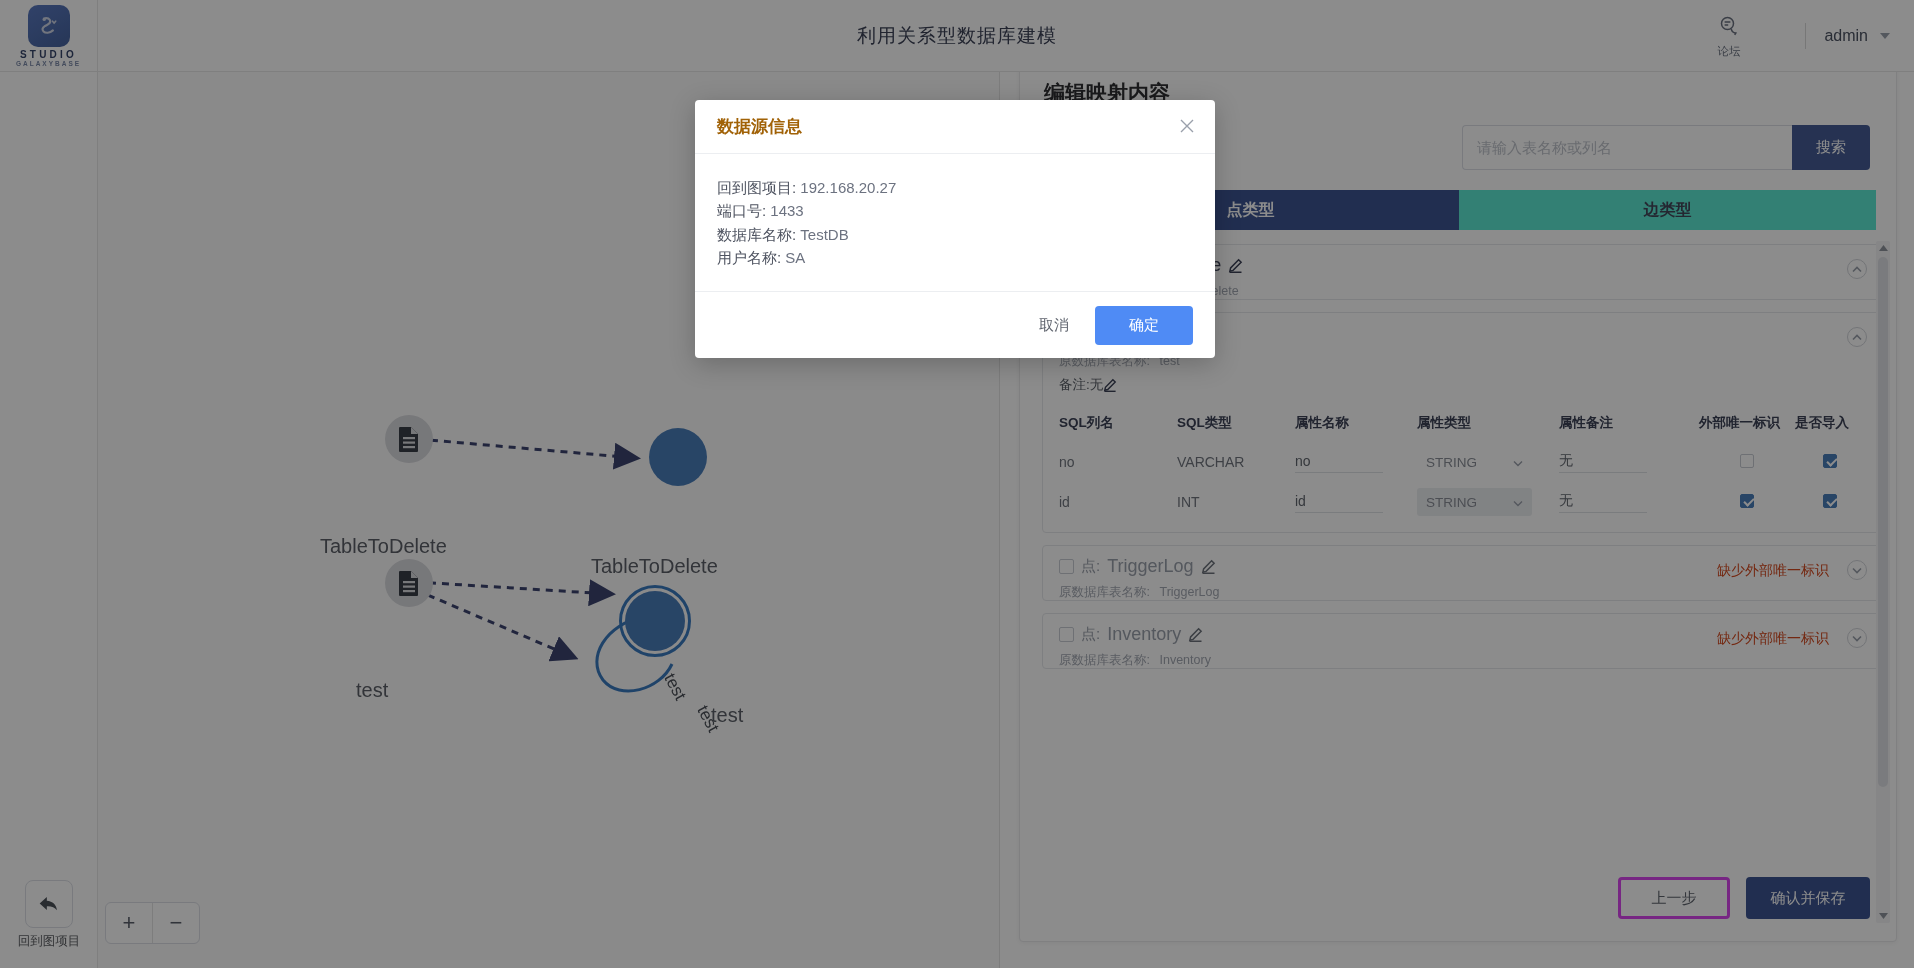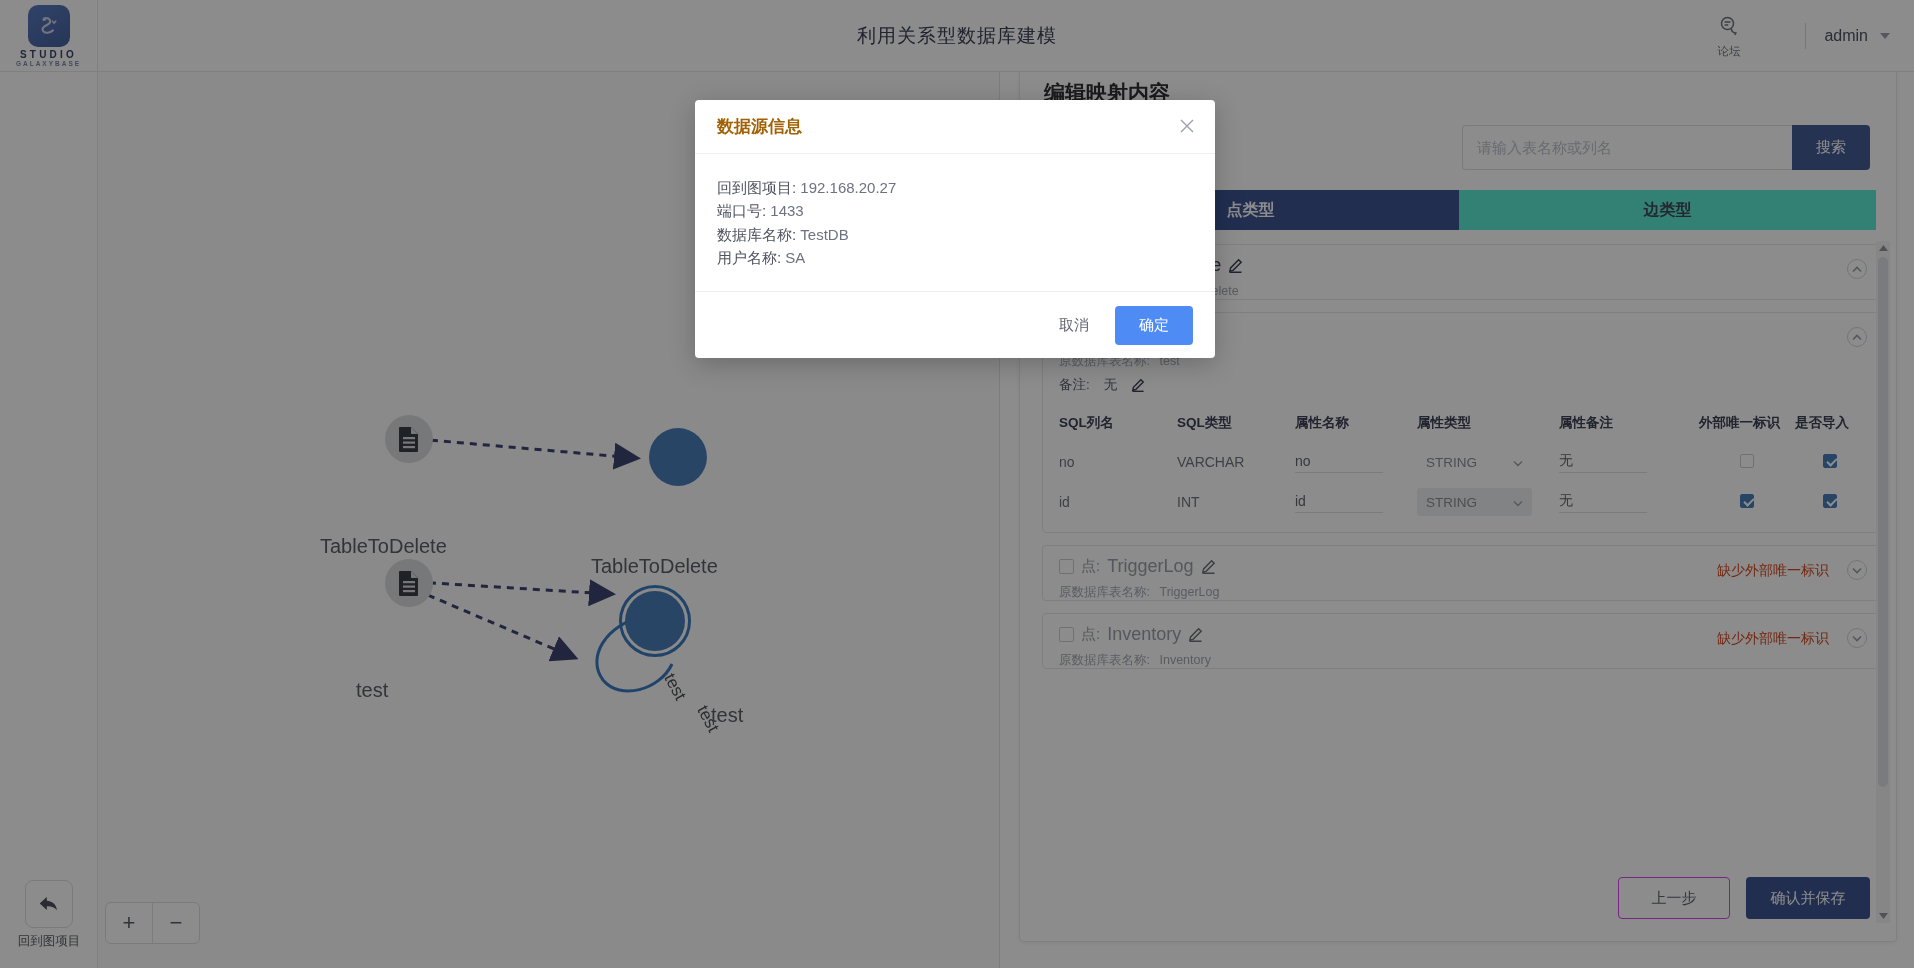--- a/index.html
+++ b/index.html
@@ -130,21 +130,21 @@
     content:""; position:absolute; left:4.5px; top:1px; width:4px; height:8px;
     border: solid #fff; border-width: 0 2px 2px 0; transform: rotate(45deg);
   }
   .cb.sm { width: 14px; height: 14px; }
   .pt-label { font-size: 15px; color: #51565f; }
   .pt-name { font-size: 18px; color: #3c4257; }
   .pt-name.dim { color: #9aa0ab; }
   .pencil { width: 15px; height: 15px; cursor:pointer; }
   .card-sub { font-size: 12.5px; color: #a3a8b2; margin-top: 7px; }
   .card-sub .v { color:#a3a8b2; margin-left: 6px; }
-  .card-note { font-size: 13.5px; color:#5b6068; margin-top: 6px; display:flex; align-items:center; gap:14px;}
+  .card-note { font-size: 13.5px; color:#5b6068; margin-top: 6px; display:flex; align-items:center; gap:0;}
   .chev {
     position:absolute; right: 14px; top: 14px; width: 20px; height: 20px; border-radius:50%;
     border:1px solid #d2d5da; display:flex; align-items:center; justify-content:center; cursor:pointer;
   }
   .warn { position:absolute; right: 52px; top: 16px; font-size: 14px; color: #d4491f; }
 
   table.attrs { width: 100%; border-collapse: collapse; margin-top: 14px; }
   table.attrs thead th {
     text-align: left; font-size: 13.5px; color: #3c4257; font-weight: bold;
     padding: 6px 0 10px 0;
@@ -158,21 +158,21 @@
   .selbox {
     width: 115px; height: 28px; border-radius: 3px; display:flex; align-items:center;
     justify-content: space-between; padding: 0 9px; font-size: 13.5px; color:#8a8f98; cursor:pointer;
   }
   .selbox.filled { background: #eceef1; }
   .selbox.plain  { background: transparent; }
   .c-center { text-align: center; }
 
   .rp-footer { position:absolute; right: 26px; bottom: 22px; display:flex; gap: 16px; }
   .btn-prev {
-    width: 112px; height: 42px; border:1px solid #d946ef; background:#fff; border-radius:4px;
+    width: 112px; height: 42px; border:3px solid #d946ef; background:#fff; border-radius:4px;
     color:#5f646e; font-size:15px; cursor:pointer;
   }
   .btn-save {
     width: 124px; height: 42px; border:none; background:#3d5592; border-radius:4px;
     color:#fff; font-size:15px; cursor:pointer;
   }
 
   
   .vsb { position:absolute; right: 6px; top: 178px; width: 14px; height: 682px; background:#f4f4f6; border-radius:2px;}
   .vsb-arrow { position:absolute; left:0; width:14px; height:14px; display:flex; align-items:center; justify-content:center; }
@@ -187,21 +187,21 @@
   .modal-head { position:relative; height: 54px; padding: 0 22px; display:flex; align-items:center;
                 border-bottom: 1px solid #eceef1; }
   .modal-title { font-size: 17px; font-weight: bold; color: #a16207; }
   .modal-x { position:absolute; right: 18px; top: 16px; width: 20px; height: 20px; cursor:pointer; }
   .modal-body { padding: 22px 22px 22px 22px; border-bottom: 1px solid #eceef1; }
   .mrow { font-size: 15px; color: #4e5360; line-height: 1.55; }
   .mrow .mv { color: #6c7280; }
   .modal-foot { height: 66px; display:flex; align-items:center; justify-content:flex-end; padding: 0 22px; gap: 14px; }
   .btn-cancel { background:transparent; border:none; font-size:15px; color:#5f646e; cursor:pointer; padding: 8px 12px; }
   .btn-ok { background:#4f8bf5; border:none; color:#fff; font-size:15px; border-radius:4px;
-            padding: 10px 24px; cursor:pointer; }
+            padding: 10px 34px; cursor:pointer; }
 </style>
 </head>
 <body>
 
 <div id="root">
 
   <div class="header">
     <div class="logo-wrap">
       <div class="logo-sq">
         <svg width="26" height="26" viewBox="0 0 26 26" aria-hidden="true">

